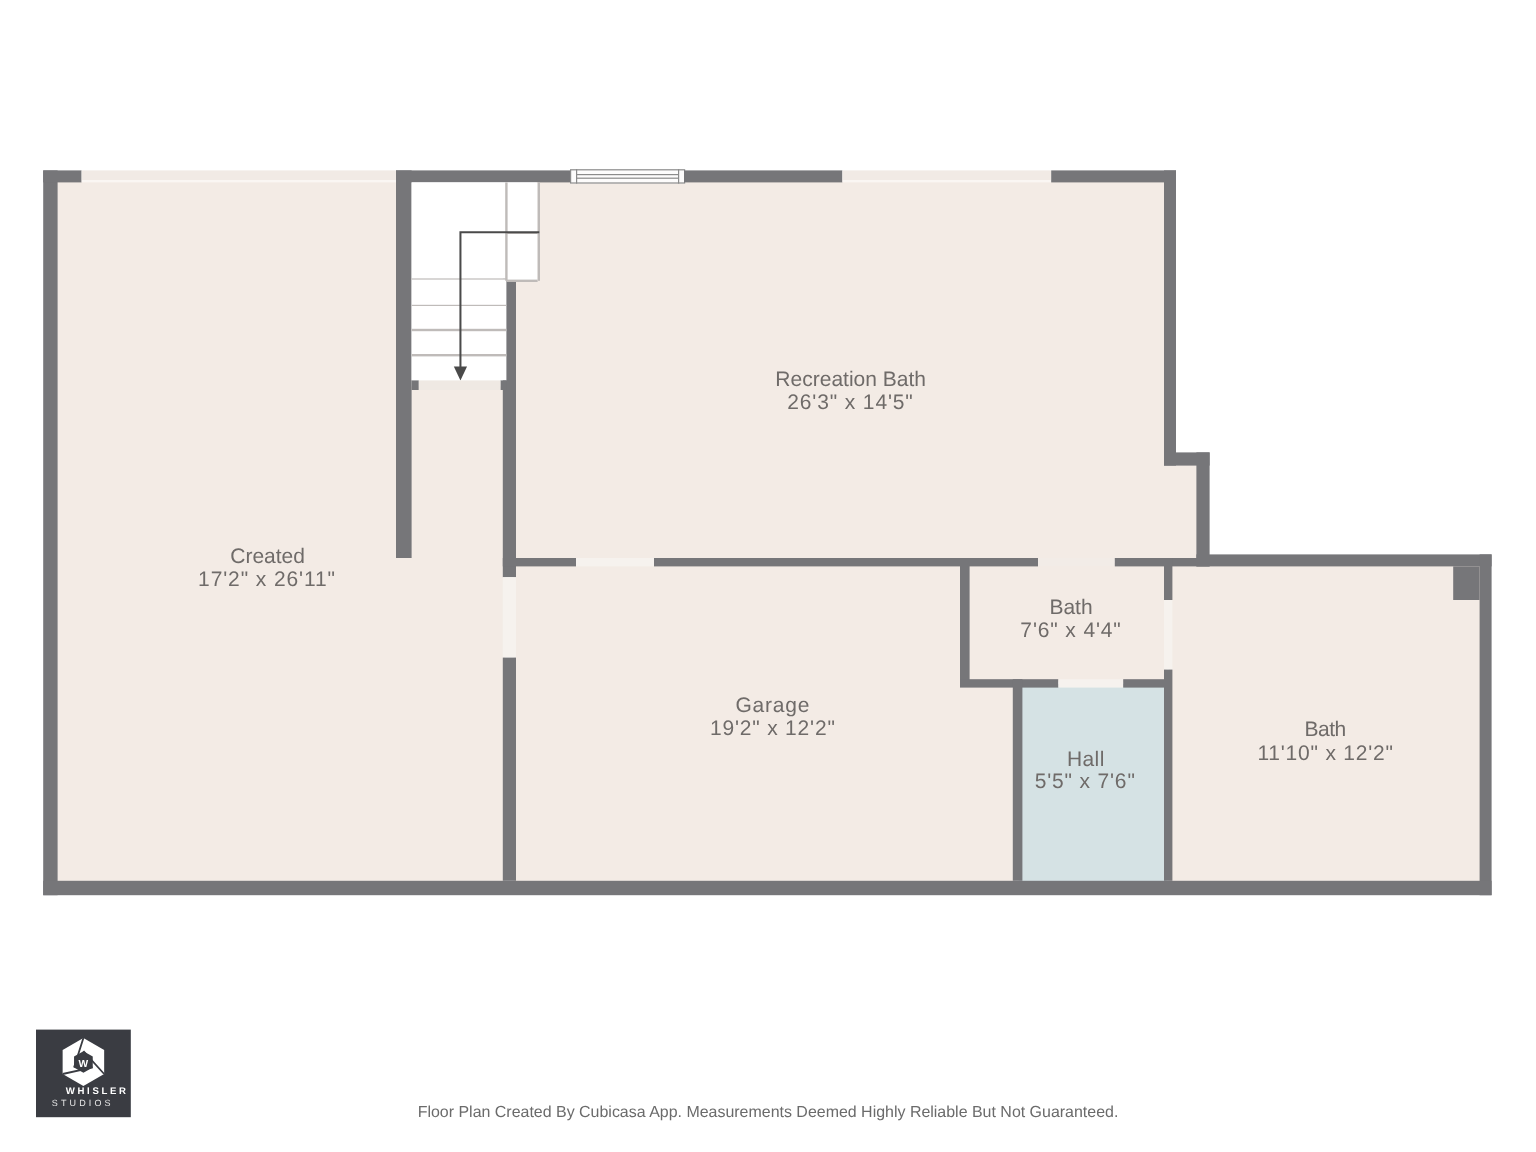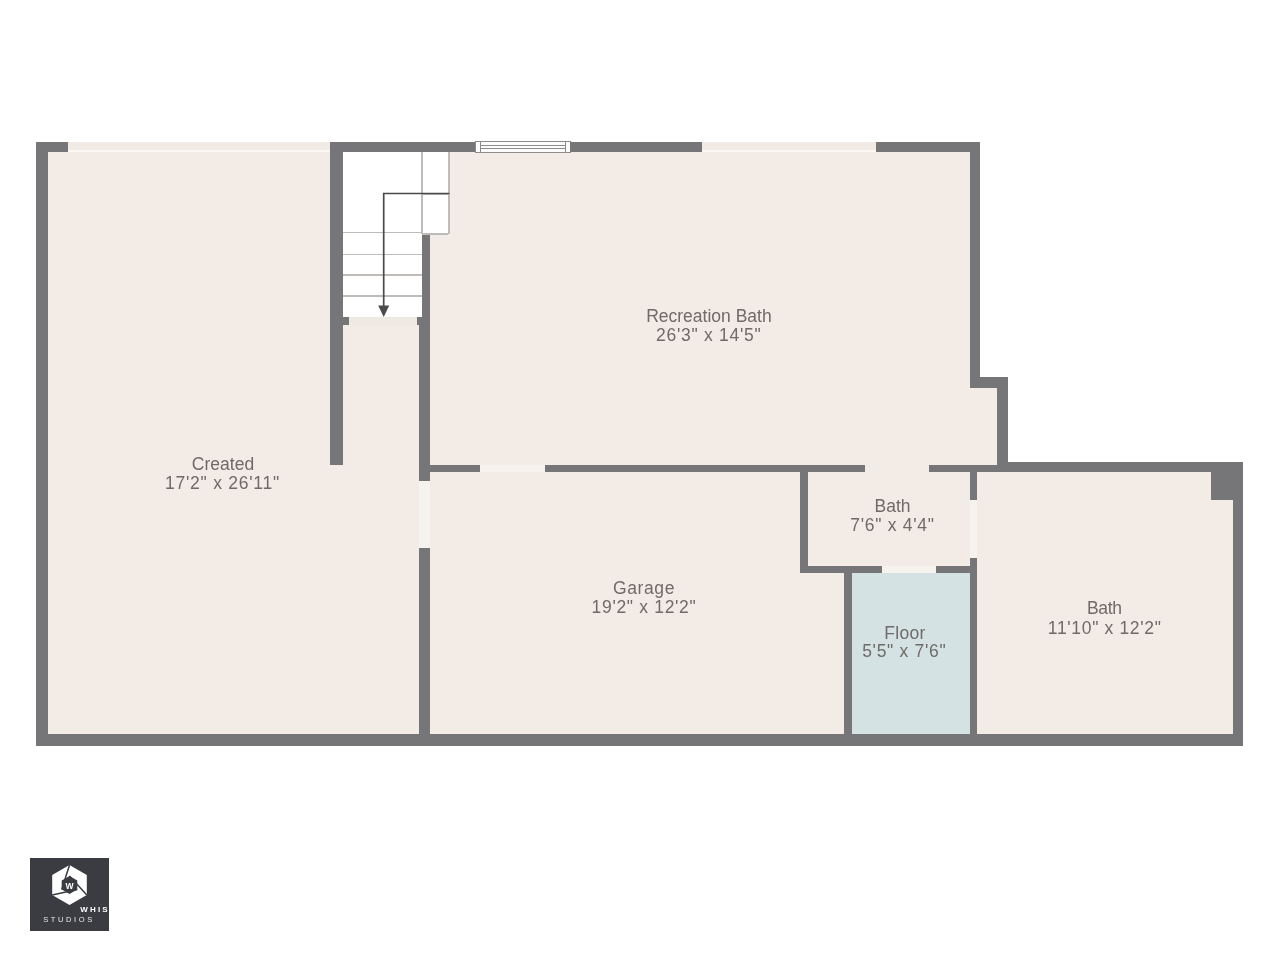--- a/index.html
+++ b/index.html
@@ -134,30 +134,31 @@
 
   <div class="lbl" style="left:708.9px;top:316px">Recreation Bath</div>
   <div class="lbl" style="left:708.7px;top:334.8px;letter-spacing:0.73px">26'3" x 14'5"</div>
 
   <div class="lbl" style="left:644px;top:588px;letter-spacing:0.64px">Garage</div>
   <div class="lbl" style="left:644px;top:607px;letter-spacing:0.68px">19'2" x 12'2"</div>
 
   <div class="lbl" style="left:892.5px;top:505.8px">Bath</div>
   <div class="lbl" style="left:892.5px;top:524.7px;letter-spacing:0.72px">7'6" x 4'4"</div>
 
-  <div class="lbl" style="left:904.9px;top:632.6px;letter-spacing:0.3px">Floor</div>
+  <div class="lbl" style="left:904.9px;top:632.6px;letter-spacing:0.3px">Hall</div>
   <div class="lbl" style="left:904.3px;top:651px;letter-spacing:0.7px">5'5" x 7'6"</div>
 
   <div class="lbl" style="left:1104.3px;top:608.3px;letter-spacing:-0.4px">Bath</div>
   <div class="lbl" style="left:1104.7px;top:627.9px;letter-spacing:0.66px">11'10" x 12'2"</div>
 
   <div style="position:absolute;left:29.5px;top:858px;width:79px;height:73px;background:#3a3c42">
     <svg style="position:absolute;left:21px;top:7px" width="37" height="40" viewBox="0 0 37 40">
       <polygon points="18.5,0 35.8,10 35.8,30 18.5,40 1.2,30 1.2,10" fill="#ffffff"></polygon>
       <polygon points="18.5,11 26.3,15.5 26.3,24.5 18.5,29 10.7,24.5 10.7,15.5" fill="#3a3c42"></polygon>
       <path d="M18.5,0 L10.7,24.5 M35.8,30 L18.5,11 M1.2,30 L26.3,24.5" stroke="#3a3c42" stroke-width="1.5" fill="none"></path>
       <text x="18.5" y="23.8" font-size="8.5" font-weight="bold" fill="#ffffff" text-anchor="middle" font-family="Liberation Sans">W</text>
     </svg>
-    <div style="position:absolute;left:0;top:47px;width:103px;text-align:right;color:#ffffff;font-size:8px;font-weight:bold;letter-spacing:2.2px">WHISLER</div>
+    <div style="position:absolute;left:0;top:47px;width:103px;text-align:center;color:#ffffff;font-size:8px;font-weight:bold;letter-spacing:2.2px">WHISLER</div>
     <div style="position:absolute;left:0;top:57px;width:79px;text-align:center;color:#e8e8e8;font-size:7.5px;letter-spacing:2.6px">STUDIOS</div>
   </div>
 
+  <div style="position:absolute;left:640px;top:925.8px;transform:translate(-50%,-50%);color:#6b6b6b;font-size:13.3px;white-space:nowrap">Floor Plan Created By Cubicasa App. Measurements Deemed Highly Reliable But Not Guaranteed.</div>
 </div>
 
 </body></html>

